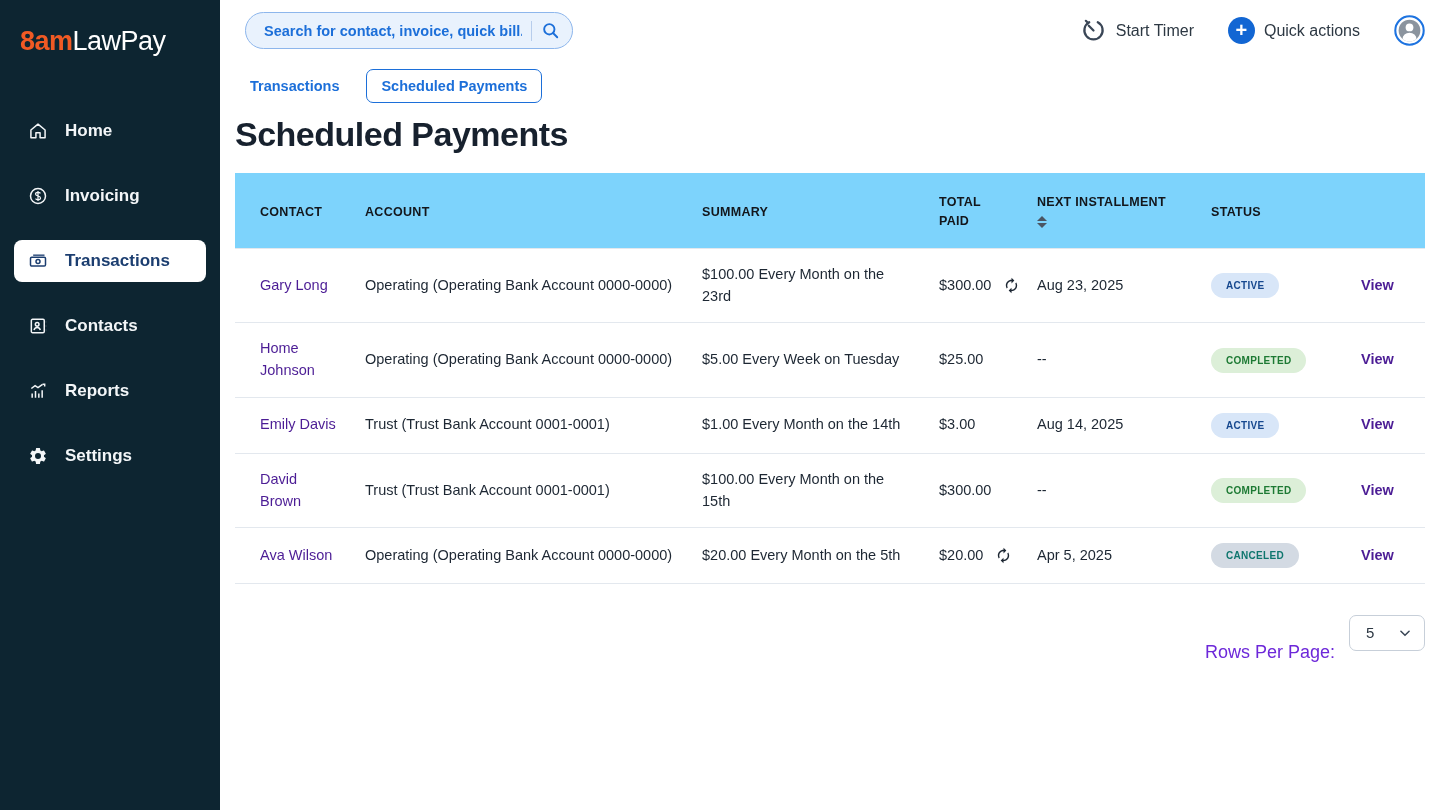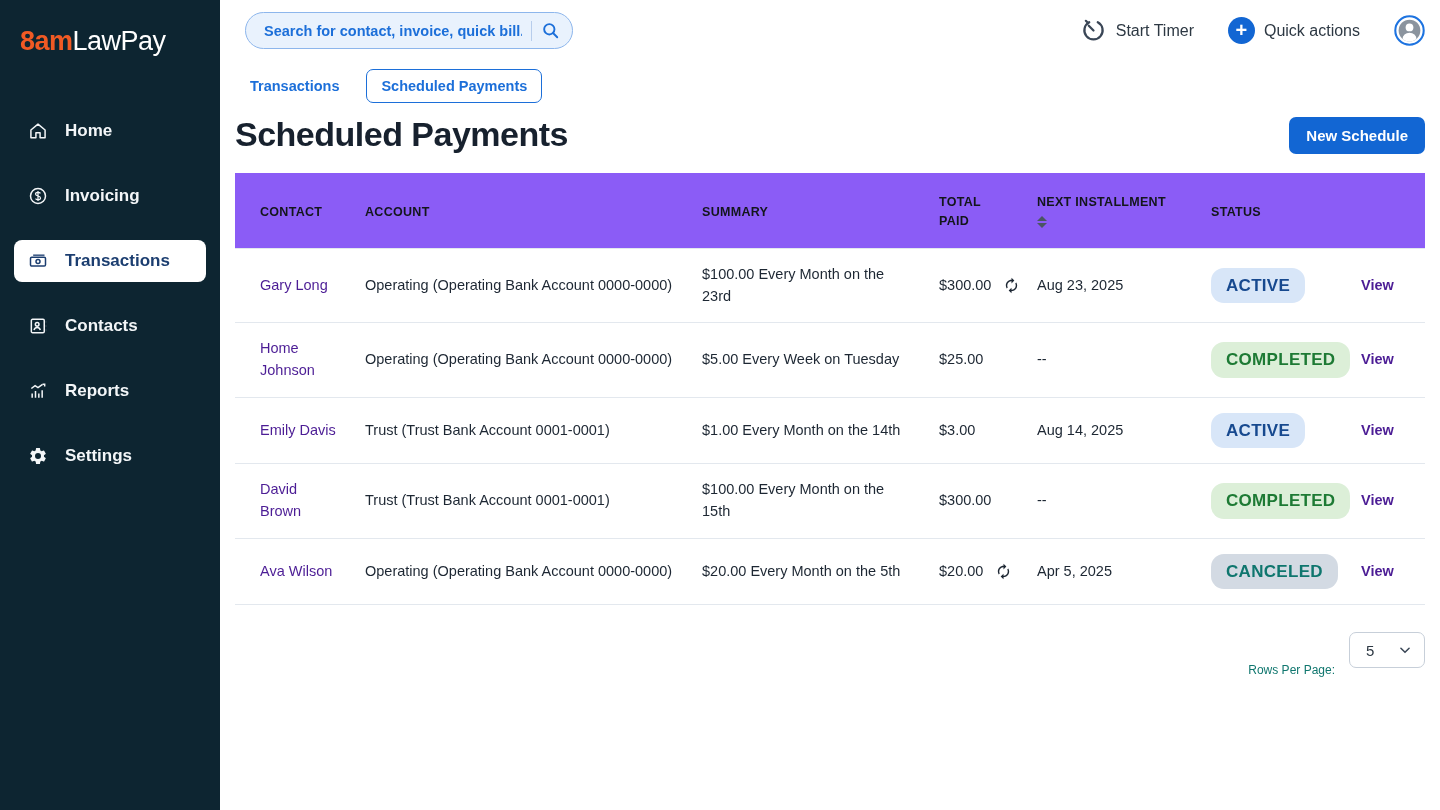--- a/index.html
+++ b/index.html
@@ -54,50 +54,50 @@
     border:none; border-radius:7px; padding:10px 17px; cursor:pointer;
     font-family:inherit; }
 
   
   .table-wrap { margin-top:19px; }
   table { width:1190px; border-collapse:collapse; table-layout:fixed; }
   col.c-contact { width:116px; } col.c-account { width:337px; }
   col.c-summary { width:237px; } col.c-paid { width:98px; }
   col.c-next { width:174px; } col.c-status { width:150px; }
   col.c-action { width:78px; }
-  thead tr { background:#8b5cf6; }
+  thead tr { background:#7dd3fc; }
   th { text-align:left; font-size:12.5px; font-weight:700; color:#13161b;
     text-transform:uppercase; letter-spacing:0.3px; padding:20px 14px 16px 14px;
     vertical-align:middle; line-height:1.55; }
   th:first-child, td:first-child { padding-left:25px; }
   td { font-size:14.5px; color:#1d2733; padding:15px 14px; line-height:1.5;
     border-bottom:1px solid #e3e8ee; vertical-align:middle; }
   thead th { border-bottom:1px solid #e3e8ee; }
   a.link { color:#4c1d95; text-decoration:none; cursor:pointer; }
   a.view { font-weight:600; }
   .paid-cell { display:flex; align-items:center; gap:12px; }
   .recurring-icon svg { width:17px; height:17px; display:block; }
   .recurring-icon { display:none; }
   .recurring-icon.show { display:inline-flex; }
   .badge { display:inline-block; padding:5px 15px; border-radius:13px;
-    font-size:17px; font-weight:700; letter-spacing:0.3px; }
+    font-size:10px; font-weight:700; letter-spacing:0.3px; }
   .badge.active    { background:#d8e6f8; color:#17498f; }
   .badge.completed { background:#dcefd8; color:#1d7a34; }
   .badge.canceled  { background:#d3dae3; color:#0f766e; }
   .sort-icon { display:inline-flex; flex-direction:column; gap:2px;
     vertical-align:middle; cursor:pointer; }
   .sort-icon .up { width:0; height:0; border-left:5px solid transparent;
     border-right:5px solid transparent; border-bottom:5px solid #4a5563; }
   .sort-icon .dn { width:0; height:0; border-left:5px solid transparent;
     border-right:5px solid transparent; border-top:5px solid #4a5563; }
 
   
   .pager { display:flex; align-items:center; justify-content:flex-end; gap:14px;
     width:1190px; padding:18px 0; }
-  .pager-label { font-size:12px; color:#0f766e;margin-top:40px; }
+  .pager-label { font-size:18px; color:#6d28d9;margin-top:40px; }
   .rows-select { display:flex; align-items:center; justify-content:space-between;
     width:76px; height:36px; border:1px solid #c7cfd9; border-radius:7px;
     padding:0 12px 0 16px; cursor:pointer; background:#fff;
     font-size:15px; color:#2d3843; }
   .rows-select svg { width:14px; height:14px; }
 </style>
 </head>
 <body>
 
 <div class="sidebar">
@@ -190,21 +190,20 @@
     </div>
   </div>
 
   <div class="tabs">
     <span class="tab">Transactions</span>
     <span class="tab active">Scheduled Payments</span>
   </div>
 
   <div class="page-head">
     <h1 class="page-title">Scheduled Payments</h1>
-    <button class="btn-primary">New Schedule</button>
   </div>
 
   <div class="table-wrap">
     <table>
       <colgroup>
         <col class="c-contact">
           <col class="c-account">
           <col class="c-summary">
         <col class="c-paid">
           <col class="c-next">

